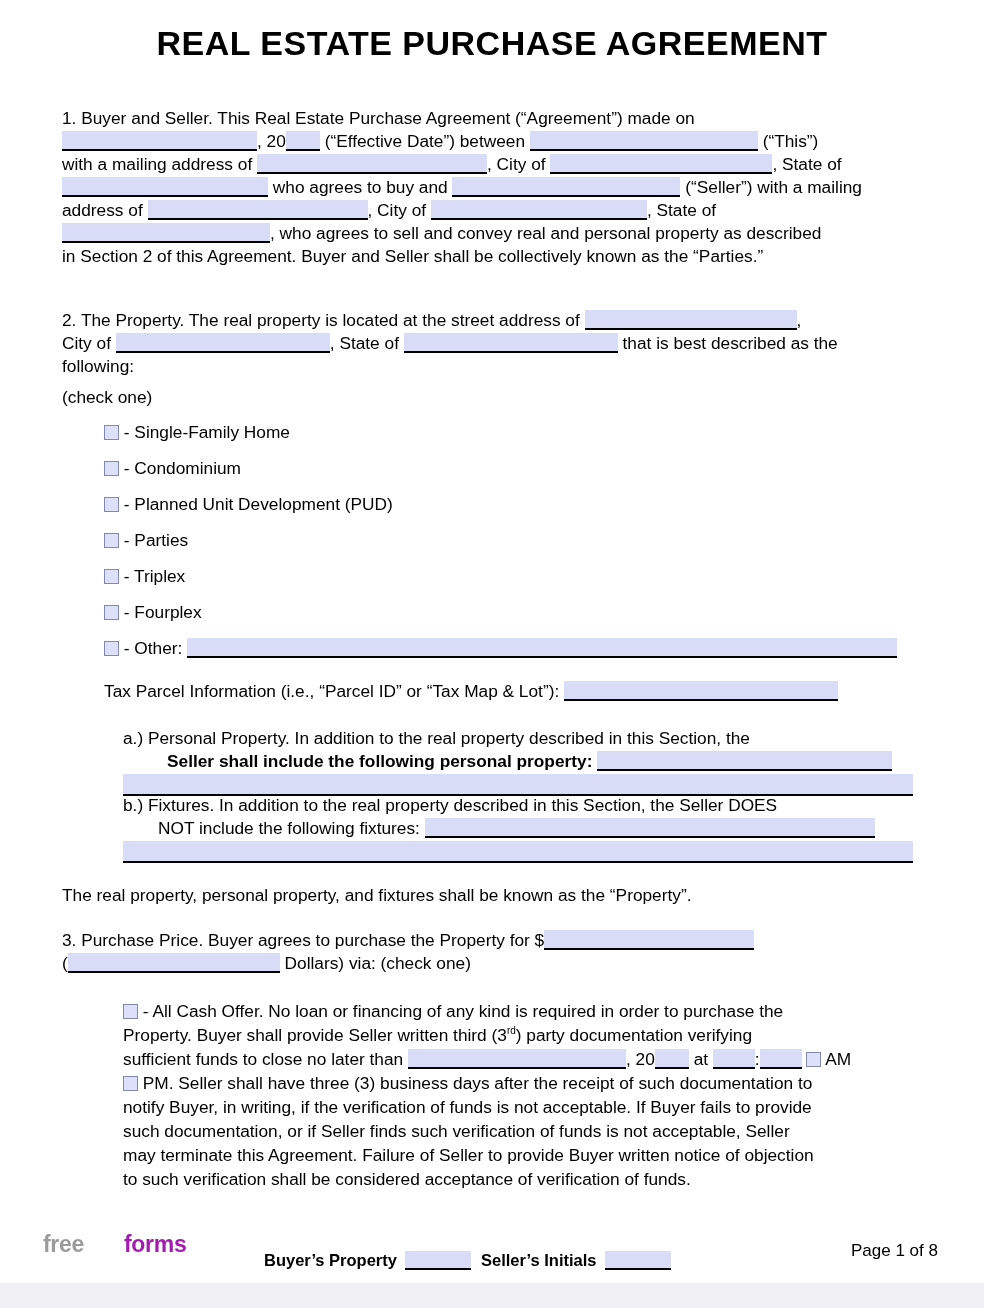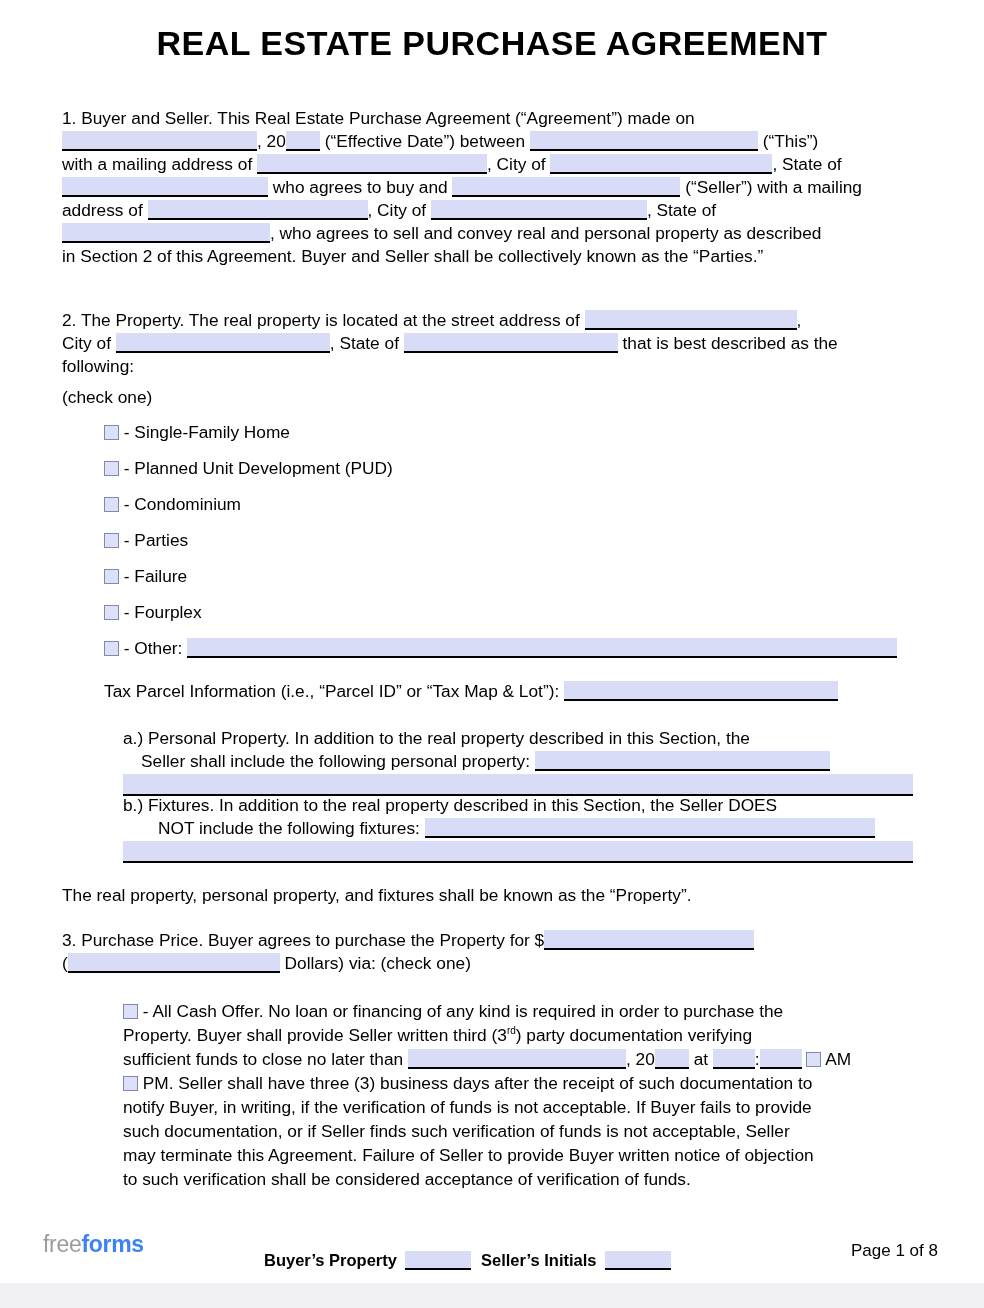--- a/index.html
+++ b/index.html
@@ -21,22 +21,22 @@
     border-bottom:2px solid #000; vertical-align:-4px;
   }
   .band {
     height:20px; vertical-align:-6px;
   }
   .checkbox {
     display:inline-block; width:15px; height:15px; box-sizing:border-box;
     background:#dce0f8; border:1.5px solid #8289ac; vertical-align:-2px;
   }
   .footer-logo { position:absolute; left:43px; top:1231px; font-size:23px; letter-spacing:-0.3px; }
-  .logo-free  { color:#9b9b9b; font-weight:400; }
-  .logo-forms { color:#3b82f6; font-weight:bold; }
+  .logo-free  { color:#9b9b9b; font-weight:700; }
+  .logo-forms { color:#a21caf; font-weight:bold;margin-left:40px; }
   .footer-initials { position:absolute; left:264px; top:1251px; font-size:16.5px; white-space:pre; }
   .init-label { font-weight:bold; }
   .init-blank { width:66px; height:17px; margin:0 10px 0 8px; }
   .footer-page { position:absolute; left:851px; top:1241px; font-size:17px; }
   .bottom-strip { position:absolute; left:0; top:1283px; width:984px; height:25px; background:#f0f0f4; }
 </style>
 </head>
 <body>
 
 <div class="page">
@@ -55,33 +55,33 @@
       <div class="block" style="top: 309px; left: 62px;">
         <div class="line"><span class="bold">2. The Property.</span><span> The real property is located at the street address of </span><span class="blank" style="width: 212px;"></span><span>,</span></div>
         <div class="line"><span>City of </span><span class="blank" style="width: 214px;"></span><span>, State of </span><span class="blank" style="width: 214px;"></span><span> that is best described as the</span></div>
         <div class="line"><span>following:</span></div>
       </div>
       <div class="block" style="top: 386px; left: 62px;">
         <div class="line"><span>(check one)</span></div>
       </div>
       <div class="block" style="top: 421px; left: 104px;">
         <div class="line"><span class="checkbox"></span><span> - Single-Family Home</span></div>
+        <div class="line" style="margin-top: 13px;"><span class="checkbox"></span><span> - Condominium</span></div>
         <div class="line" style="margin-top: 13px;"><span class="checkbox"></span><span> - Planned Unit Development (PUD)</span></div>
-        <div class="line" style="margin-top: 13px;"><span class="checkbox"></span><span> - Condominium</span></div>
         <div class="line" style="margin-top: 13px;"><span class="checkbox"></span><span> - Parties</span></div>
-        <div class="line" style="margin-top: 13px;"><span class="checkbox"></span><span> - Failure</span></div>
+        <div class="line" style="margin-top: 13px;"><span class="checkbox"></span><span> - Triplex</span></div>
         <div class="line" style="margin-top: 13px;"><span class="checkbox"></span><span> - Fourplex</span></div>
         <div class="line" style="margin-top: 13px;"><span class="checkbox"></span><span> - Other: </span><span class="blank" style="width: 710px;"></span></div>
       </div>
       <div class="block" style="top: 680px; left: 104px;">
         <div class="line"><span>Tax Parcel Information (i.e., “Parcel ID” or “Tax Map &amp; Lot”): </span><span class="blank" style="width: 274px;"></span></div>
       </div>
       <div class="block" style="top: 727px; left: 123px;">
         <div class="line"><span class="bold">a.) Personal Property</span><span>. In addition to the real property described in this Section, the</span></div>
-        <div class="line" style="margin-left: 18px;"><span>Seller shall include the following personal property: </span><span class="blank" style="width: 295px;"></span></div>
+        <div class="line" style="margin-left: 44px; font-weight: bold;"><span>Seller shall include the following personal property: </span><span class="blank" style="width: 295px;"></span></div>
         <div class="line"><span class="blank band" style="width: 790px;"></span></div>
       </div>
       <div class="block" style="top: 794px; left: 123px;">
         <div class="line"><span class="bold">b.) Fixtures</span><span>. In addition to the real property described in this Section, the Seller DOES</span></div>
         <div class="line" style="margin-left: 35px;"><span>NOT include the following fixtures: </span><span class="blank" style="width: 450px;"></span></div>
         <div class="line"><span class="blank band" style="width: 790px;"></span></div>
       </div>
       <div class="block" style="top: 884px; left: 62px;">
         <div class="line"><span>The real property, personal property, and fixtures shall be known as the “Property”.</span></div>
       </div>

